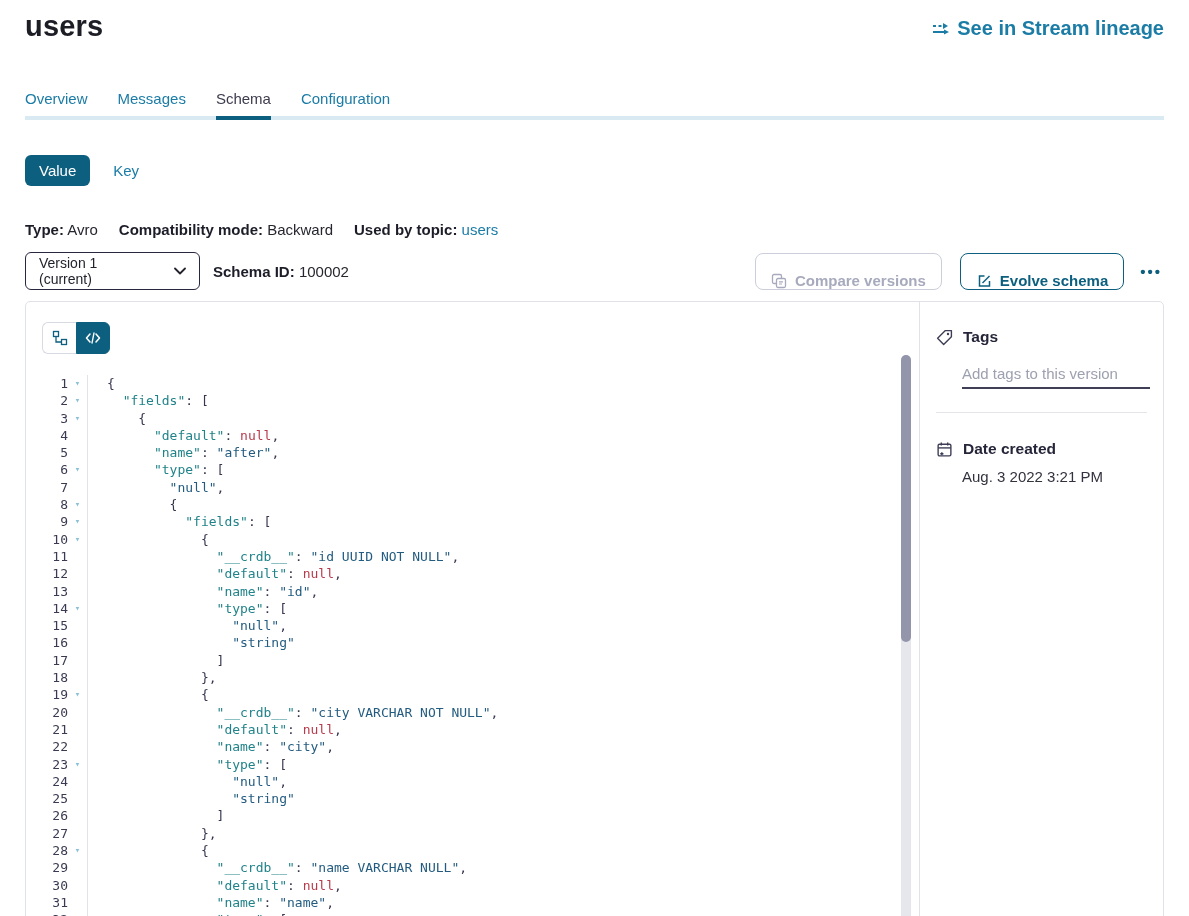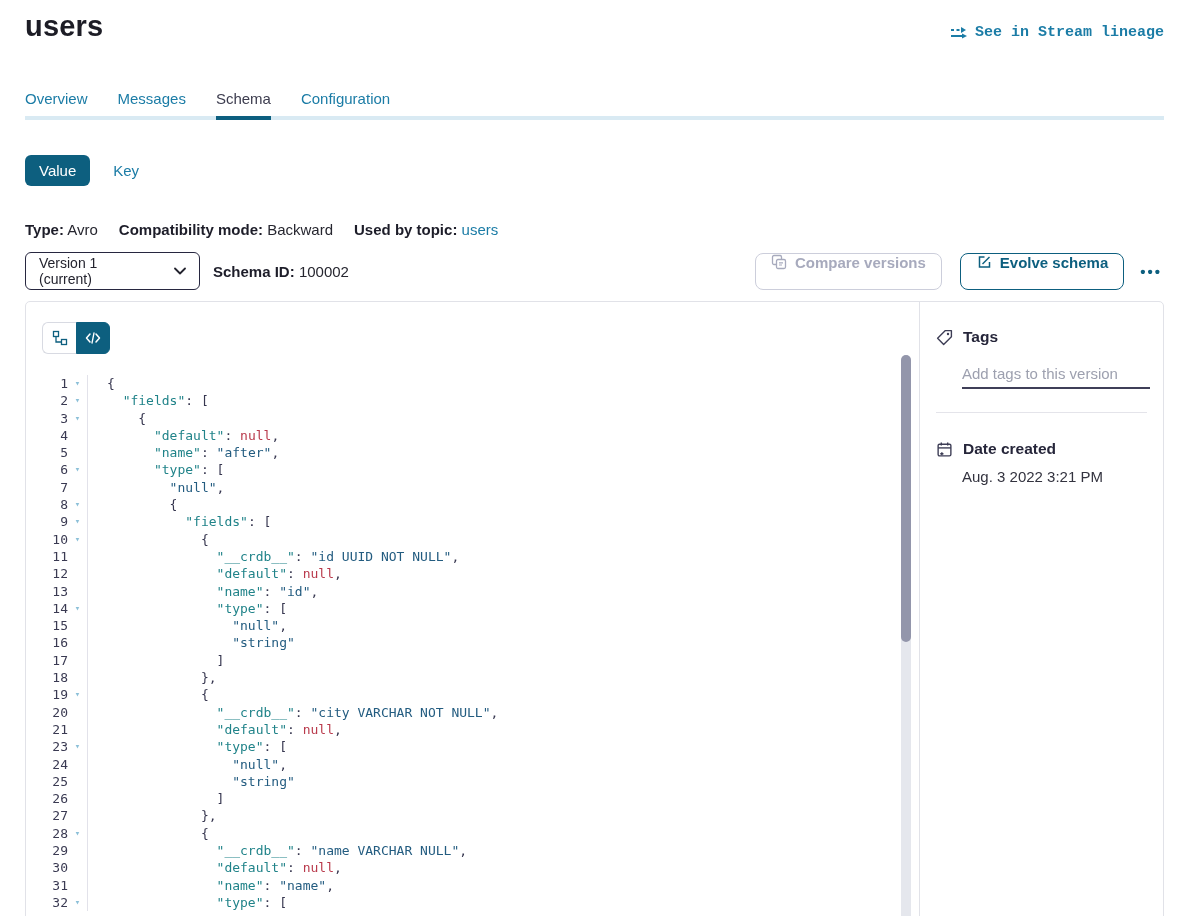--- a/index.html
+++ b/index.html
@@ -3,22 +3,22 @@
 <meta charset="utf-8">
 <style>
   * { margin:0; padding:0; box-sizing:border-box; }
   html,body { width:1189px; height:916px; overflow:hidden; background:#ffffff;
     font-family:"Liberation Sans", sans-serif; color:#2b2b38; }
   .page { padding:0 25px; }
 
   
   .header-row { display:flex; justify-content:space-between; align-items:flex-start; }
   h1.title { padding-top:10px; font-size:29px; line-height:32px; font-weight:700; color:#1d1d26; letter-spacing:0.2px; }
-  .lineage-link { display:flex; align-items:center; gap:7px; padding-top:24px; font-size:15px; font-weight:700;
-    color:#1b7ca6; text-decoration:none; cursor:pointer;font-family:Liberation Mono, monospace; }
+  .lineage-link { display:flex; align-items:center; gap:7px; padding-top:17px; font-size:20px; font-weight:700;
+    color:#1b7ca6; text-decoration:none; cursor:pointer; }
 
   
   .tabs { margin-top:49px; display:flex; gap:30px; border-bottom:4px solid #d9eaf3; }
   .tab { position:relative; font-size:15px; line-height:16px; padding-bottom:9px; color:#1b7ca6; text-decoration:none; cursor:pointer; font-weight:400; }
   .tab.active { color:#3c3c4e; font-weight:400; }
   .tab.active .tab-bar { position:absolute; left:0; right:0; bottom:-4px; height:4px; background:#0d5f7f; }
 
   
   .vk-row { margin-top:35px; display:flex; align-items:center; }
   .vk-value { height:31px; padding:0 14px; background:#0d5f7f; color:#fff; border:none; border-radius:6px;
@@ -31,21 +31,21 @@
   .meta-item a { color:#1b7ca6; text-decoration:none; cursor:pointer; }
 
   
   .version-row { margin-top:14px; display:flex; align-items:center; justify-content:space-between; }
   .version-left { display:flex; align-items:center; }
   .select-box { display:flex; align-items:center; justify-content:space-between; width:175px; height:38px;
     border:1px solid #272740; border-radius:6px; padding:0 13px; font-size:14px; color:#23232e; cursor:pointer; background:#fff;gap:36px; }
   .schema-id { margin-left:13px; font-size:15px; color:#26262f; }
   .schema-id b { font-weight:700; color:#1d1d29; }
   .version-actions { display:flex; align-items:center; }
-  .btn { display:flex; align-items:flex-start; gap:8px; height:37px; padding:0 15px; border-radius:8px; background:#fff;
+  .btn { display:flex; align-items:flex-end; gap:8px; height:37px; padding:0 15px; border-radius:8px; background:#fff;
     font-size:15px; font-family:inherit; cursor:pointer; }
   .btn-compare { border:1px solid #cccedb; color:#a7aabd; font-weight:600; cursor:default; }
   .btn-evolve { margin-left:18px; border:1px solid #0d5f7f; color:#0d5f7f; font-weight:700; }
   .more-btn { margin-left:14px; border:none; background:none; color:#0d5f7f; font-size:15px; font-weight:700;
     letter-spacing:2px; cursor:pointer; padding:4px 2px; }
 
   
   .panel { margin-top:11px; height:650px; border:1px solid #e1e2e8; border-radius:5px 5px 0 0; display:flex; background:#fff; }
   .code-area { flex:1; position:relative; min-width:0; }
   .view-toggle { display:inline-flex; margin:20px 0 0 16px; }
@@ -278,20 +278,25 @@
             <span class="ln">20</span>
             <span class="fold"></span>
             <span class="codewrap"><span style="padding-left: 14ch;"><span class="tk-k">"__crdb__"</span><span class="tk-p">: </span><span class="tk-s">"city VARCHAR NOT NULL"</span><span class="tk-p">,</span></span></span>
           </div>
           <div class="code-line">
             <span class="ln">21</span>
             <span class="fold"></span>
             <span class="codewrap"><span style="padding-left: 14ch;"><span class="tk-k">"default"</span><span class="tk-p">: </span><span class="tk-x">null</span><span class="tk-p">,</span></span></span>
           </div>
           <div class="code-line">
+            <span class="ln">22</span>
+            <span class="fold"></span>
+            <span class="codewrap"><span style="padding-left: 14ch;"><span class="tk-k">"name"</span><span class="tk-p">: </span><span class="tk-s">"city"</span><span class="tk-p">,</span></span></span>
+          </div>
+          <div class="code-line">
             <span class="ln">23</span>
             <span class="fold">▾</span>
             <span class="codewrap"><span style="padding-left: 14ch;"><span class="tk-k">"type"</span><span class="tk-p">: [</span></span></span>
           </div>
           <div class="code-line">
             <span class="ln">24</span>
             <span class="fold"></span>
             <span class="codewrap"><span style="padding-left: 16ch;"><span class="tk-s">"null"</span><span class="tk-p">,</span></span></span>
           </div>
           <div class="code-line">

